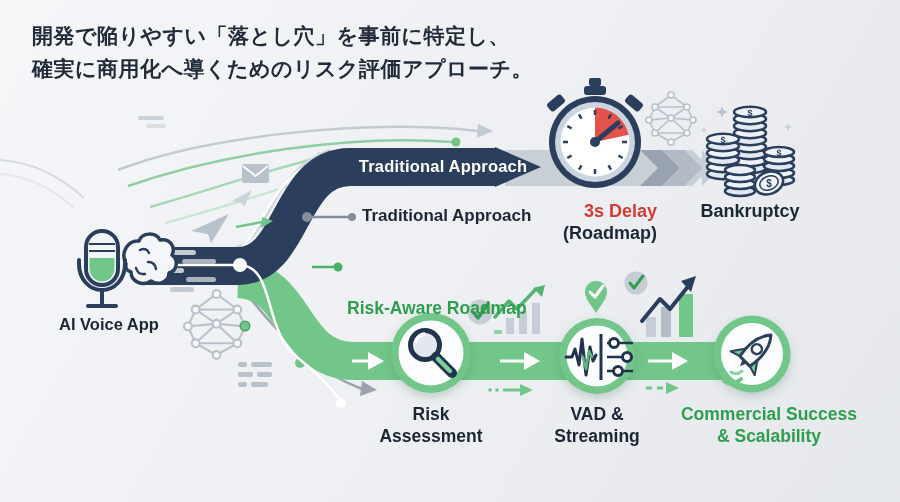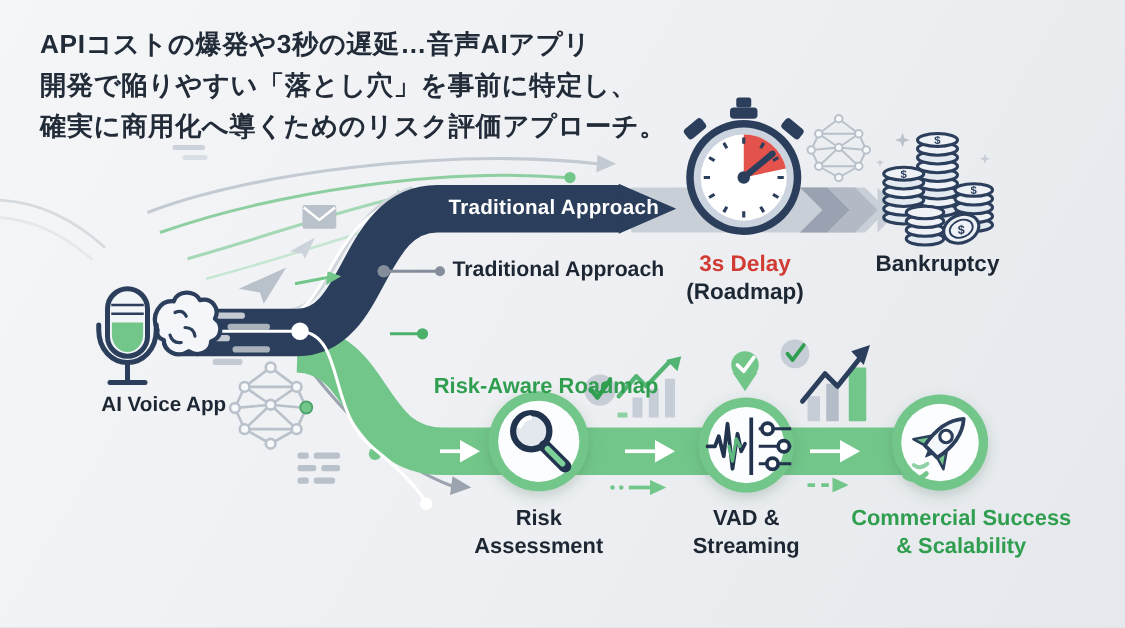--- a/index.html
+++ b/index.html
@@ -11,24 +11,24 @@
   .stage svg.art{position:absolute;left:0;top:0;}
   .txt{position:absolute;white-space:nowrap;}
   .hdr{left:32px;top:19px;font-size:21px;line-height:33px;font-weight:800;color:#222b38;letter-spacing:.5px;}
   .hdr span{display:block;}
   .banner-label{left:352px;top:157px;width:182px;text-align:center;font-size:16.5px;font-weight:700;color:#ffffff;letter-spacing:.2px;}
   .trad2{left:362px;top:206px;font-size:17px;font-weight:700;color:#1d2734;}
   .riskaware{left:347px;top:258px;font-size:17.5px;font-weight:700;color:#2f9e4f;margin-top:40px;}
   .outcome{text-align:center;font-weight:700;font-size:18px;line-height:22px;}
   .outcome .t-red{color:#d13b33;}
   .outcome .t-dark{color:#1d2734;}
-  .delay{left:535px;top:200px;width:122px;}
+  .delay{left:535px;top:200px;width:122px;text-align:right;}
   .bankrupt{left:686px;top:200px;width:128px;}
   .bankrupt .amount{margin-right:5px;}
-  .source-label{left:59px;top:315px;width:130px;font-size:16.5px;font-weight:800;line-height:18px;color:#1d2734;margin-left:22px;}
+  .source-label{left:59px;top:315px;width:130px;font-size:16.5px;font-weight:800;line-height:18px;color:#1d2734;}
   .step{width:160px;text-align:center;top:404px;font-size:17.5px;font-weight:700;line-height:21.5px;color:#1d2734;}
   .step.green{color:#2f9e4f;}
   .s1{left:351px;} .s2{left:517px;} .s3{left:674px;width:190px;}
 </style>
 </head>
 <body>
 
 <div class="stage">
 
 <svg class="art" width="900" height="502" viewBox="0 0 900 502">
@@ -290,21 +290,20 @@
         <circle cx="0" cy="-4" r="5" fill="#ffffff" stroke="#2b3e5c" stroke-width="2.5"></circle>
         <path d="M-3,13 L0,20 L3,13 Z" fill="#2b3e5c"></path>
       </g>
       <path d="M724,381 q8,6 17,-2" stroke="#72c68a" stroke-width="4" fill="none" stroke-linecap="round"></path>
       <path d="M731,372 q5,4 11,-1" stroke="#8fd1a5" stroke-width="3" fill="none" stroke-linecap="round"></path>
     </g>
   </g>
 </svg>
 
 <div class="txt hdr">
-  <span>APIコストの爆発や3秒の遅延…音声AIアプリ</span>
   <span>開発で陥りやすい「落とし穴」を事前に特定し、</span>
   <span>確実に商用化へ導くためのリスク評価アプローチ。</span>
 </div>
 
 <div class="txt banner-label">Traditional Approach</div>
 <div class="txt trad2">Traditional Approach</div>
 <div class="txt riskaware">Risk-Aware Roadmap</div>
 
 <div class="txt outcome delay">
   <div class="t-red">3s Delay</div>

